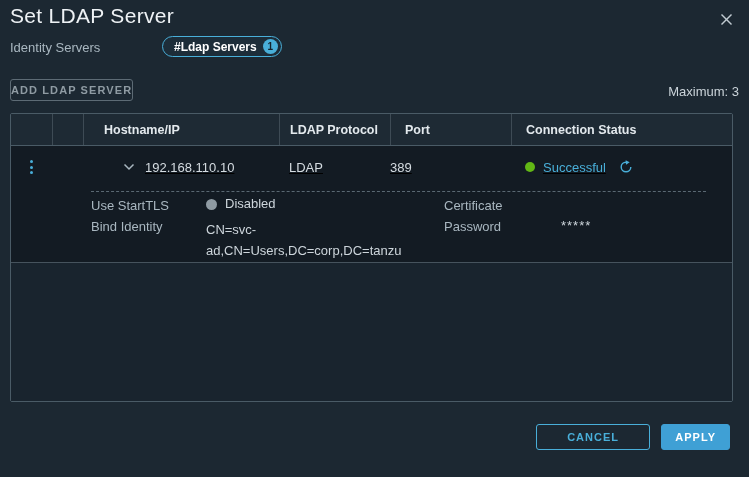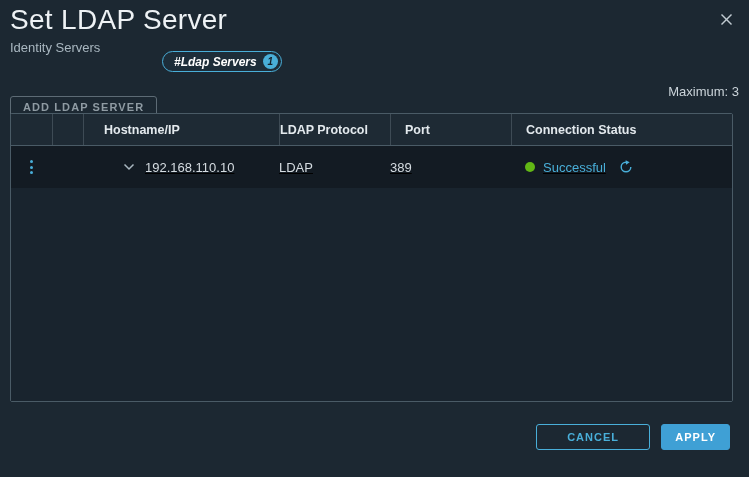--- a/index.html
+++ b/index.html
@@ -1,43 +1,43 @@
 <!DOCTYPE html>
 <html><head>
 <meta charset="utf-8">
 <style>
   * { margin:0; padding:0; box-sizing:border-box; }
   html,body { width:749px; height:477px; background:#1c2832; font-family:"Liberation Sans", sans-serif; }
   .dialog { position:relative; width:749px; height:477px; background:#1c2832; overflow:hidden; }
 
-  .dialog-title { position:absolute; left:10px; top:4px; font-size:28px; font-weight:300; color:#eef2f5; letter-spacing:.3px; }
+  .dialog-title { position:absolute; left:10px; top:4px; font-size:21px; font-weight:300; color:#eef2f5; letter-spacing:.3px; }
   .close-btn { position:absolute; right:14px; top:10px; width:18px; height:18px; cursor:pointer;
                display:flex; align-items:center; justify-content:center; background:none; border:none; }
 
   .id-label { position:absolute; left:10px; top:40px; font-size:13px; color:#a9b7c0; }
-  .pill { position:absolute; left:162px; top:51px; height:21px; display:flex; align-items:center;
-          gap:6px; padding:0 3px 0 11px; border:1px solid #49afd9; border-radius:11px; background:rgba(73,175,217,0.04);font-style:italic; }
+  .pill { position:absolute; left:162px; top:36px; height:21px; display:flex; align-items:center;
+          gap:6px; padding:0 3px 0 11px; border:1px solid #49afd9; border-radius:11px; background:rgba(73,175,217,0.04); }
   .pill-text { font-size:12px; font-weight:700; color:#ffffff; white-space:nowrap; }
   .pill-badge { width:15px; height:15px; border-radius:50%; background:#49afd9; color:#15222b;
                 font-size:10px; font-weight:700; display:flex; align-items:center; justify-content:center; }
 
-  .add-btn { position:absolute; left:10px; top:96px; height:22px; padding:0 12px; background:transparent;
+  .add-btn { position:absolute; left:10px; top:79px; height:22px; padding:0 0; background:transparent;
              border:1px solid #5d6b75; border-radius:3px; color:#8f9ba3; font-size:11px; font-weight:600;
              letter-spacing:1.1px; font-family:"Liberation Sans", sans-serif; }
   .maximum { position:absolute; right:10px; top:84px; font-size:13px; color:#cbd4da; }
 
   .ldap-table { position:absolute; left:10px; top:113px; width:723px; height:289px;
                 border:1px solid #4a5b66; border-radius:2px; background:#19242e; display:flex; flex-direction:column; }
   .thead { height:32px; min-height:32px; background:#1e2a34; border-bottom:1px solid #4a5b66; display:flex; }
   .th { display:flex; align-items:center; padding-left:14px; font-size:12.5px; font-weight:700; color:#e3e9ed; }
   .th.sep { border-left:1px solid #3e4b55; }
   .c1 { width:41px; min-width:41px; padding-left:0; }
   .c2 { width:31px; min-width:31px; padding-left:0; }
   .c3 { width:196px; min-width:196px;padding-left:20px; }
-  .c4 { width:111px; min-width:111px; padding-left:0; }
+  .c4 { width:111px; min-width:111px; padding-left:10px; }
   .c5 { width:121px; min-width:121px; }
   .c6 { flex:1; }
 
   .row-block { background:#131b23; }
   .main-row { height:42px; display:flex; align-items:center;text-decoration:underline; }
   .cell { display:flex; align-items:center; font-size:13px; color:#d5dce1; }
   .kebab { display:flex; flex-direction:column; gap:2.5px; align-items:center; justify-content:center;
            width:100%; cursor:pointer; background:none; border:none; padding:3px 0; }
   .kebab i { width:3px; height:3px; border-radius:50%; background:#49afd9; }
   .expander { background:none; border:none; padding:0 0 0 20px; cursor:pointer; display:flex; align-items:center; }
@@ -125,20 +125,35 @@
           <span class="status-text">Successful</span>
           <button class="refresh-btn" aria-label="Re-test connection">
             <svg width="14" height="14" viewBox="0 0 16 16">
               <path d="M 13.5 8 A 5.5 5.5 0 1 1 8 2.5" fill="none" stroke="#49afd9" stroke-width="1.6"></path>
               <polygon points="7.6,0.3 12.2,2.6 8,5.4" fill="#49afd9"></polygon>
             </svg>
           </button>
         </div>
       </div>
 
+      <div class="detail">
+        <div class="dash-line"></div>
+
+        <span class="dlabel pos-l1r1">Use StartTLS</span>
+        <span class="dvalue pos-v1r1">
+          <span class="dot-gray"></span>
+          <span>Disabled</span>
+        </span>
+        <span class="dlabel pos-l2r1">Certificate</span>
+
+        <span class="dlabel pos-l1r2">Bind Identity</span>
+        <span class="dvalue pos-v1r2">CN=svc-ad,CN=Users,DC=corp,DC=tanzu</span>
+        <span class="dlabel pos-l2r2">Password</span>
+        <span class="dvalue pos-v2r2">*****</span>
+      </div>
     </div>
 
     <div class="empty-body"></div>
   </div>
 
   <button class="footer-btn cancel-btn">CANCEL</button>
   <button class="footer-btn apply-btn">APPLY</button>
 
 </div>
 

